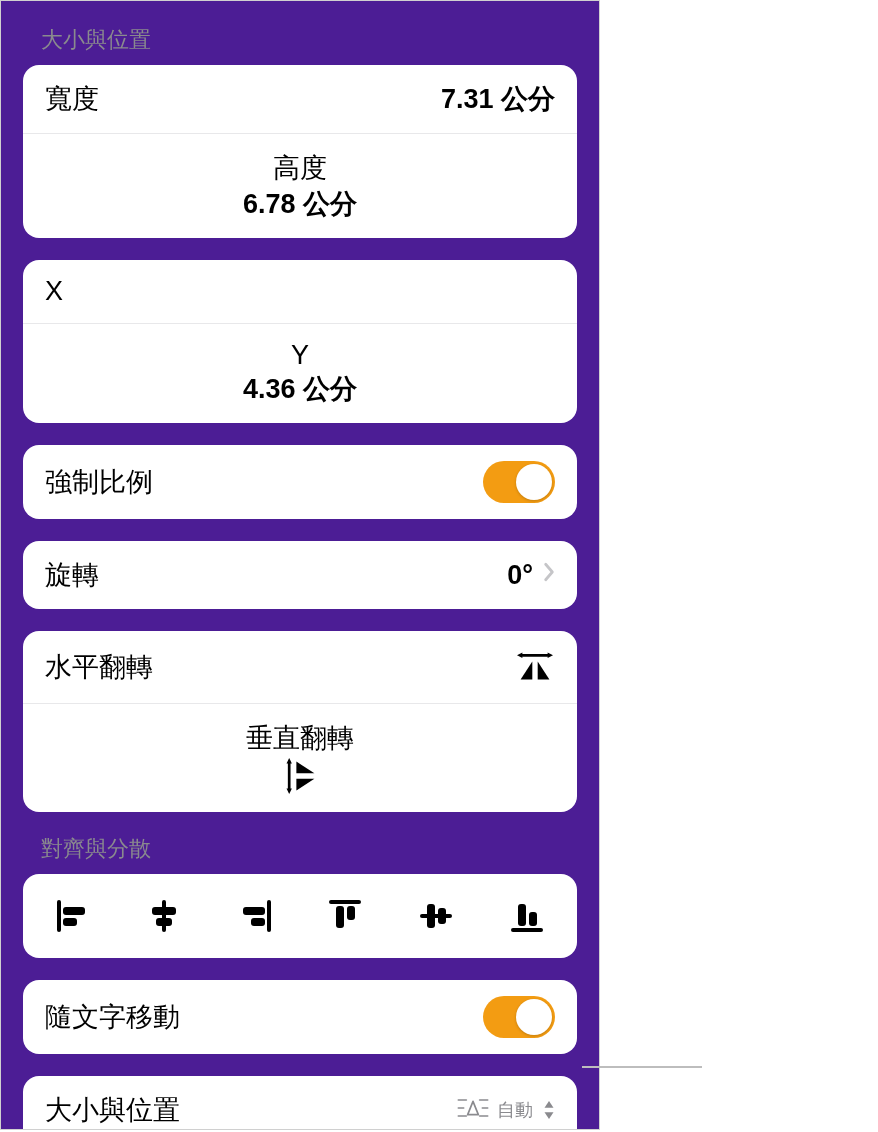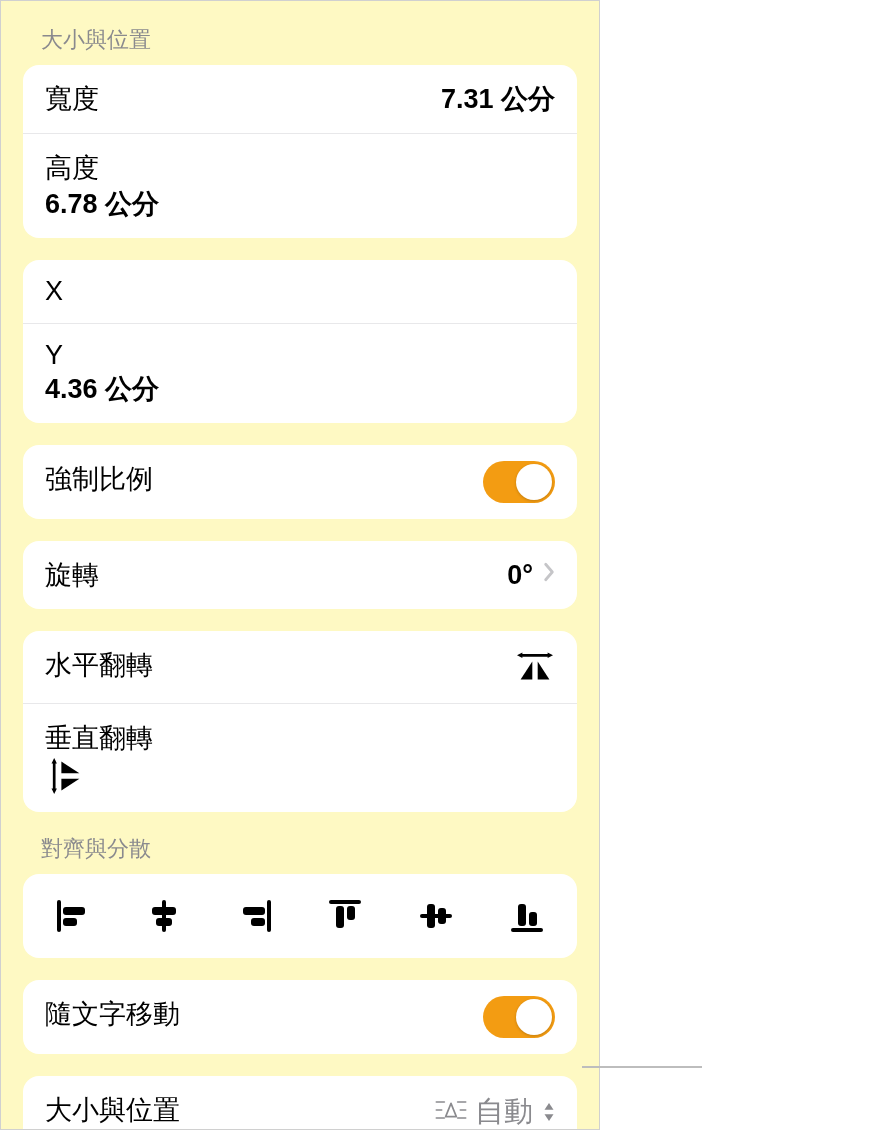--- a/index.html
+++ b/index.html
@@ -11,39 +11,40 @@
     body {
       font-family: -apple-system, BlinkMacSystemFont, "Helvetica Neue", sans-serif;
       background: #fff;
       width: 878px;
       height: 1132px;
       position: relative;
     }
     .panel {
       width: 600px;
       height: 1130px;
-      background: #fef9c3;
+      background: #4c1d95;
       border: 1px solid #d0d0d0;
       padding: 18px 22px;
       overflow: hidden;
     }
     .section-header {
       font-size: 22px;
       color: #8a8a8e;
       margin: 6px 0 10px 18px;
       font-weight: 400;
     }
     .card {
       background: #fff;
       border-radius: 16px;
       margin-bottom: 22px;
       overflow: hidden;
     }
     .row {
       display: flex;
+      align-items: center;
       justify-content: space-between;
       padding: 16px 22px;
       min-height: 62px;
     }
     .row + .row {
       border-top: 1px solid #e8e8ea;
       flex-direction: column;
     }
     .row-label {
       font-size: 27px;
@@ -116,21 +117,21 @@
       height: 36px;
     }
     
     .wrap-value {
       display: flex;
       align-items: center;
       gap: 8px;
       color: #8a8a8e;
     }
     .wrap-value span.text {
-      font-size: 29px;
+      font-size: 18px;
     }
     .wrap-icon svg {
       width: 32px;
       height: 24px;
     }
     .updown {
       color: #8a8a8e;
       font-size: 14px;
       line-height: 8px;
       display: flex;

